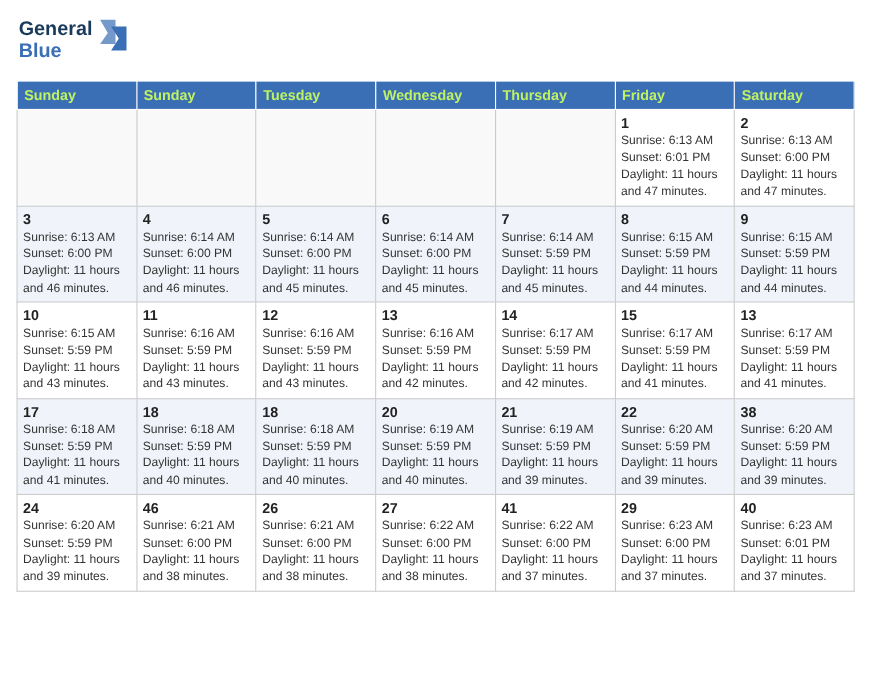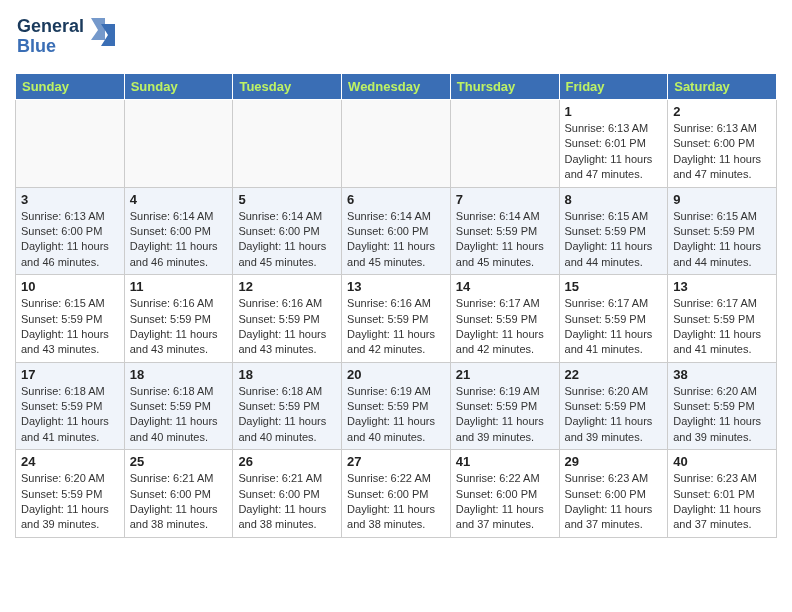--- a/index.html
+++ b/index.html
@@ -204,21 +204,21 @@
           </td>
         </tr>
         <tr>
           <td>
             <span class="day-num">24</span>
             <div class="day-info" style="white-space: pre-line;">Sunrise: 6:20 AM
 Sunset: 5:59 PM
 Daylight: 11 hours and 39 minutes.</div>
           </td>
           <td>
-            <span class="day-num">25</span>
+            <span class="day-num">46</span>
             <div class="day-info" style="white-space: pre-line;">Sunrise: 6:21 AM
 Sunset: 6:00 PM
 Daylight: 11 hours and 38 minutes.</div>
           </td>
           <td>
             <span class="day-num">26</span>
             <div class="day-info" style="white-space: pre-line;">Sunrise: 6:21 AM
 Sunset: 6:00 PM
 Daylight: 11 hours and 38 minutes.</div>
           </td>

